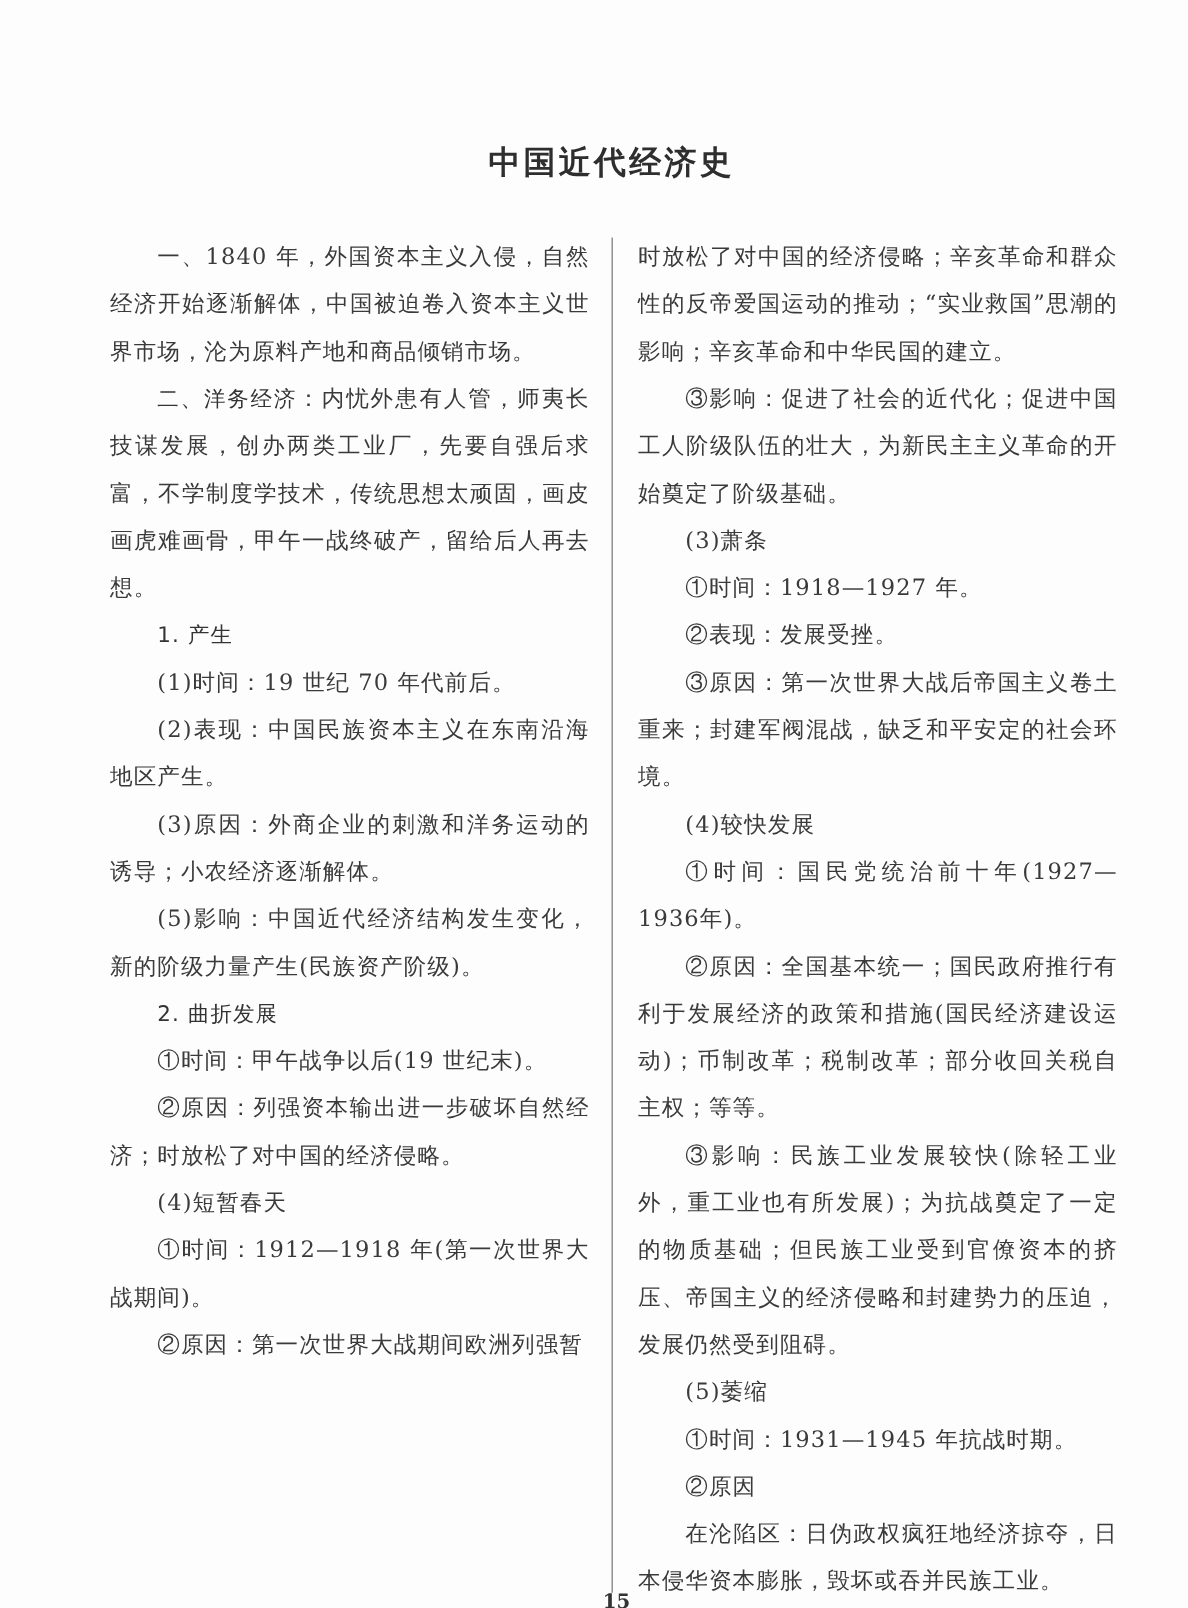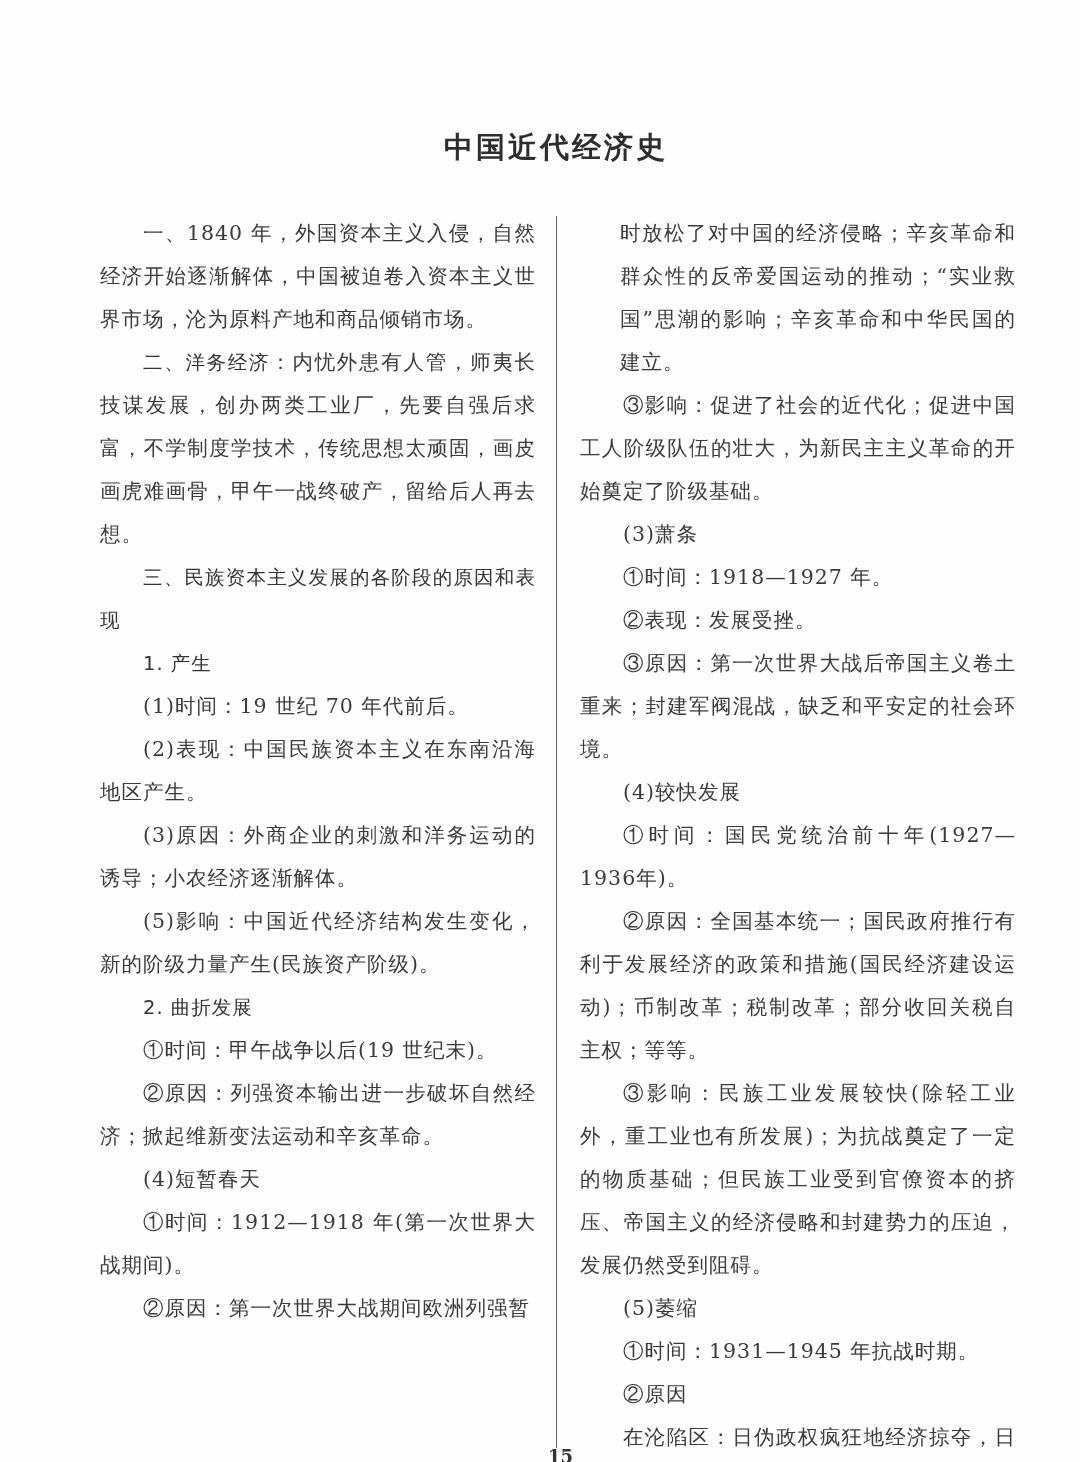--- a/index.html
+++ b/index.html
@@ -19,21 +19,21 @@
   }
   .col {
     position: absolute; top: 212px; width: 436px;
     font-size: 20.5px; line-height: 43px;
     letter-spacing: 1px;
     text-align: justify;
   }
   .col.left { left: 100px; }
   .col.right { left: 580px; }
   .p { margin: 0; text-indent: 43px; }
-  .p.noindent { text-indent: 0; margin-left: 40px; }
+  .p.noindent { text-indent: 0; }
   .bold { font-family: "DejaVu Sans", "Liberation Sans", sans-serif; font-weight: normal; font-size: 19.5px; color: #333; }
   .divider {
     position: absolute; left: 556px; top: 216px; width: 1px; height: 1232px;
     background: #666;
   }
   .page-number {
     position: absolute; left: 548px; top: 1446px;
     font-size: 18px; font-weight: bold; color: #333;
   }
   .watermark {
@@ -43,29 +43,28 @@
   }
 </style>
 </head>
 <body>
 
 <div class="page-title">中国近代经济史</div>
 
 <div class="col left">
   <p class="p">一、1840 年，外国资本主义入侵，自然经济开始逐渐解体，中国被迫卷入资本主义世界市场，沦为原料产地和商品倾销市场。</p>
   <p class="p"><span class="bold">二、洋务经济</span><span>：内忧外患有人管，师夷长技谋发展，创办两类工业厂，先要自强后求富，不学制度学技术，传统思想太顽固，画皮画虎难画骨，甲午一战终破产，留给后人再去想。</span></p>
-  <p class="p bold">三、民族资本主义发展的各阶段的原因和表现</p>
   <p class="p bold">1. 产生</p>
   <p class="p">(1)时间：19 世纪 70 年代前后。</p>
   <p class="p">(2)表现：中国民族资本主义在东南沿海地区产生。</p>
   <p class="p">(3)原因：外商企业的刺激和洋务运动的诱导；小农经济逐渐解体。</p>
   <p class="p">(5)影响：中国近代经济结构发生变化，新的阶级力量产生(民族资产阶级)。</p>
   <p class="p bold">2. 曲折发展</p>
   <p class="p">①时间：甲午战争以后(19 世纪末)。</p>
-  <p class="p">②原因：列强资本输出进一步破坏自然经济；掀起维新变法运动和辛亥革命。</p>
+  <p class="p">②原因：列强资本输出进一步破坏自然经济；时放松了对中国的经济侵略。</p>
   <p class="p">(4)短暂春天</p>
   <p class="p">①时间：1912—1918 年(第一次世界大战期间)。</p>
   <p class="p">②原因：第一次世界大战期间欧洲列强暂</p>
 </div>
 
 <div class="divider"></div>
 
 <div class="col right">
   <p class="p noindent">时放松了对中国的经济侵略；辛亥革命和群众性的反帝爱国运动的推动；“实业救国”思潮的影响；辛亥革命和中华民国的建立。</p>
   <p class="p">③影响：促进了社会的近代化；促进中国工人阶级队伍的壮大，为新民主主义革命的开始奠定了阶级基础。</p>

